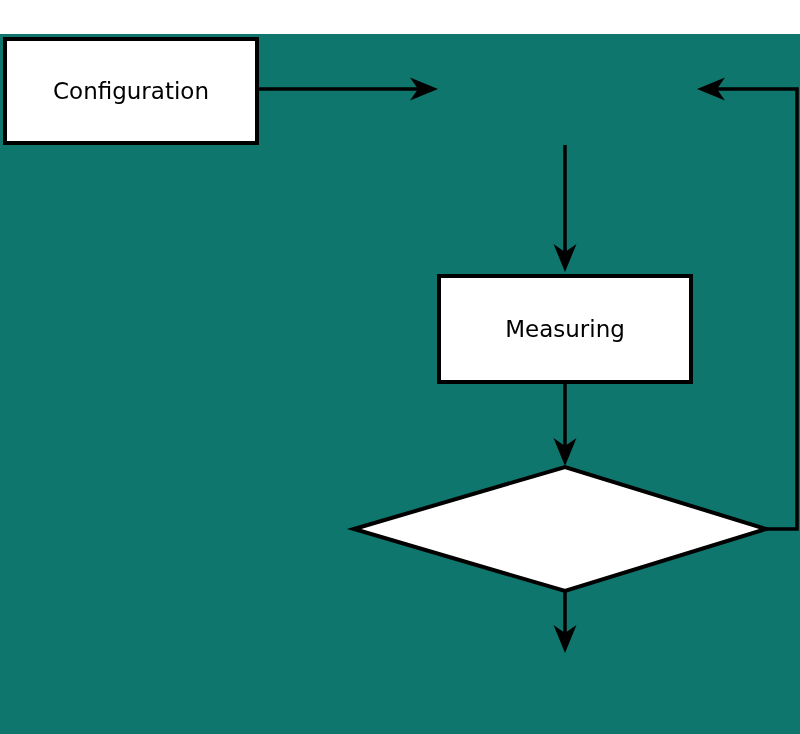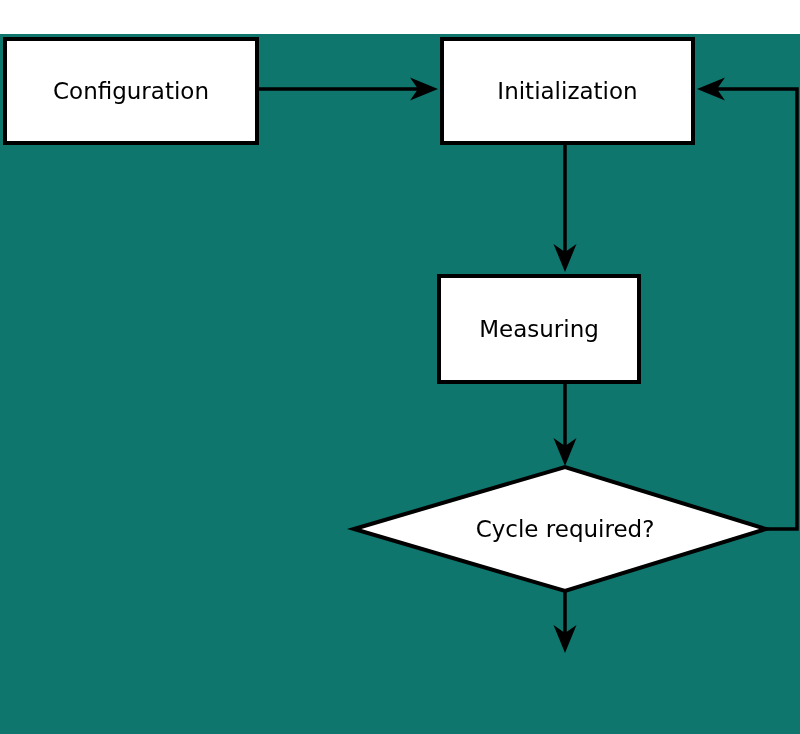--- a/index.html
+++ b/index.html
@@ -45,21 +45,21 @@
     background: #ffffff;
     display: flex;
     align-items: center;
     justify-content: center;
     font-size: 23px;
     line-height: 1;
     white-space: nowrap;
   }
   .node-configuration  { left: 3px;   top: 3px;   width: 256px; height: 108px; }
   .node-initialization { left: 440px; top: 3px;   width: 255px; height: 108px; }
-  .node-measuring      { left: 437px; top: 240px; width: 204px; height: 110px; }
+  .node-measuring      { left: 437px; top: 240px; width: 256px; height: 110px; }
   .node-data-output    { left: 439px; top: 621px; width: 257px; height: 109px; }
   .diamond-label {
     position: absolute;
     left: 415px;
     top: 478px;
     width: 300px;
     height: 34px;
     display: flex;
     align-items: center;
     justify-content: center;
@@ -90,26 +90,20 @@
     <path class="edge-line" d="M766,495 H797 V55 H717"></path>
     <path class="arrowhead" d="M697,55 L725,43.5 L717,55 L725,66.5 Z"></path>
 
     <polygon class="diamond-shape" points="354,495 565,433 766,495 565,557"></polygon>
   </svg>
 
   <div class="node node-configuration">
     <span>Configuration</span>
   </div>
 
-  <div class="node node-initialization">
-    <span>Initialization</span>
-  </div>
 
   <div class="node node-measuring">
     <span>Measuring</span>
   </div>
 
-  <div class="diamond-label">
-    <span>Cycle required?</span>
-  </div>
 
 
 </div>
 
 </body></html>

